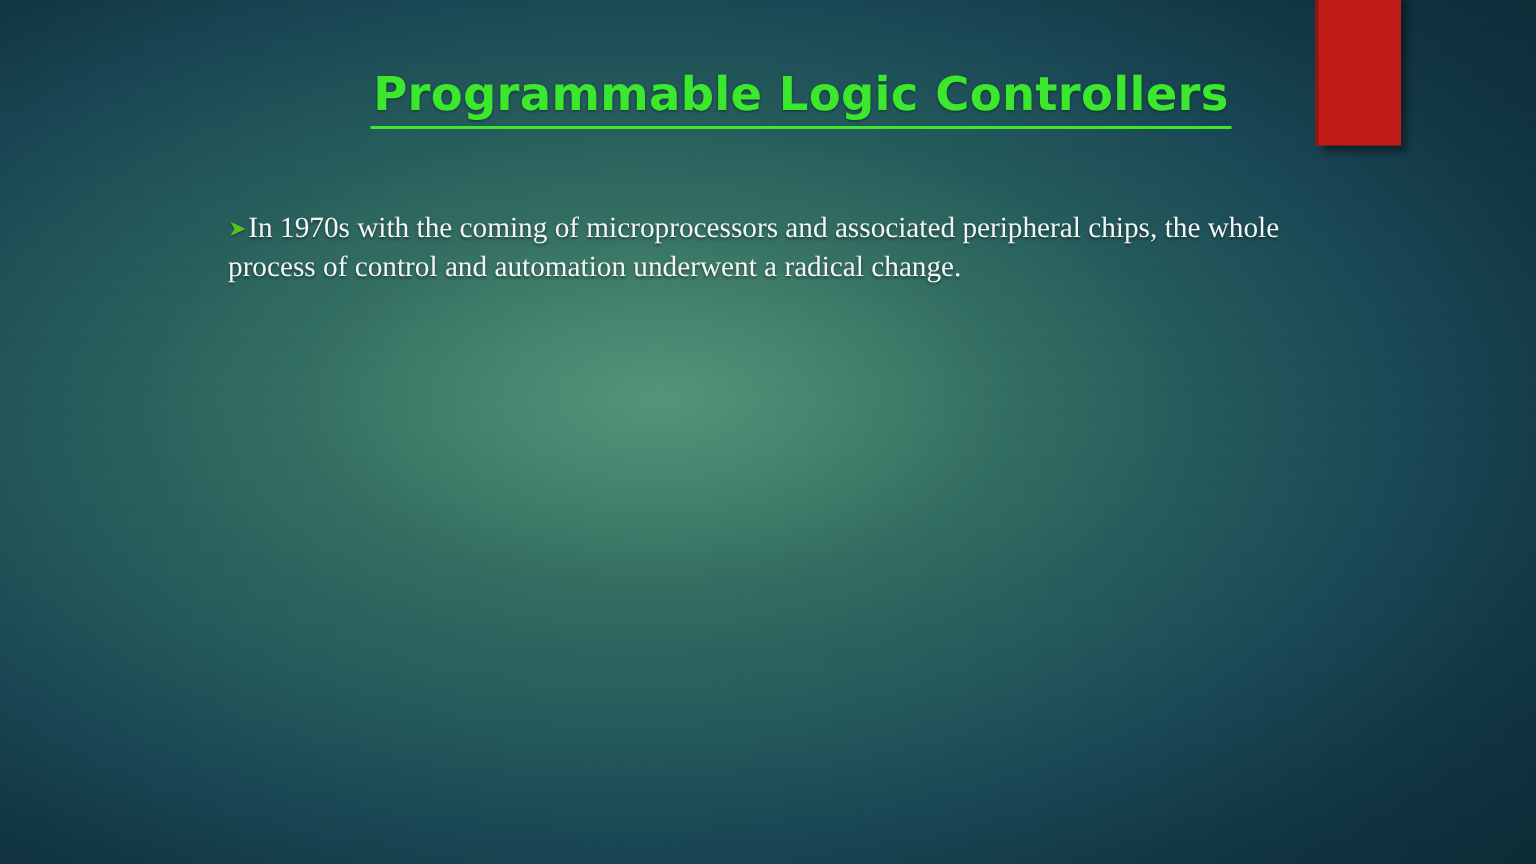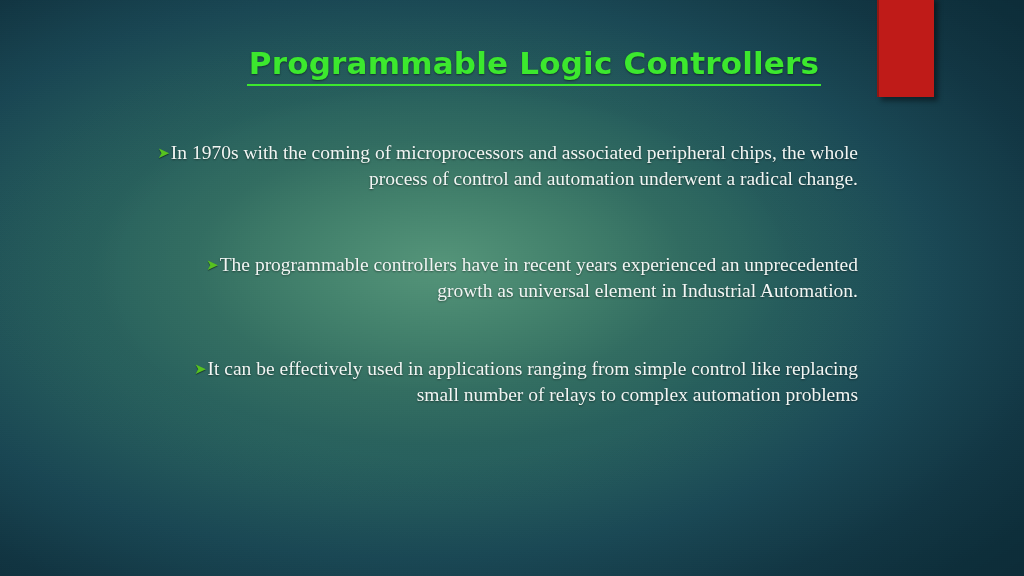--- a/index.html
+++ b/index.html
@@ -92,21 +92,20 @@
   
   #body {
     position: absolute;
     left: 152px;
     top: 140px;
     width: 706px;
     color: #f2f6f4;
     font-size: 19.5px;
     line-height: 26px;
     text-shadow: 0 1px 2px rgba(0,0,0,0.45);
-    text-align: right;
   }
   .para {
     position: relative;
     margin: 0;
     padding-left: 0;
   }
   .para.indent { padding-left: 8px; }
   .bullet {
     color: #57c21f;
     font-size: 15px;
@@ -136,20 +135,18 @@
 
   <div id="body">
 
     <p class="para"><span class="bullet">➤</span><span>In 1970s with the coming of microprocessors and associated peripheral chips, the whole process of control and automation  underwent a radical change.</span></p>
 
     <div class="gap-a"></div>
 
 
     <div class="gap-b"></div>
 
-    <p class="para indent"><span class="bullet">➤</span><span>The programmable controllers have in recent years experienced an unprecedented growth as universal element in Industrial Automation.</span></p>
 
     <div class="gap-c"></div>
 
-    <p class="para indent"><span class="bullet">➤</span><span>It can be effectively used in applications ranging from simple control like replacing small number of relays to complex  automation problems</span></p>
 
   </div>
 </div>
 
 </body></html>

